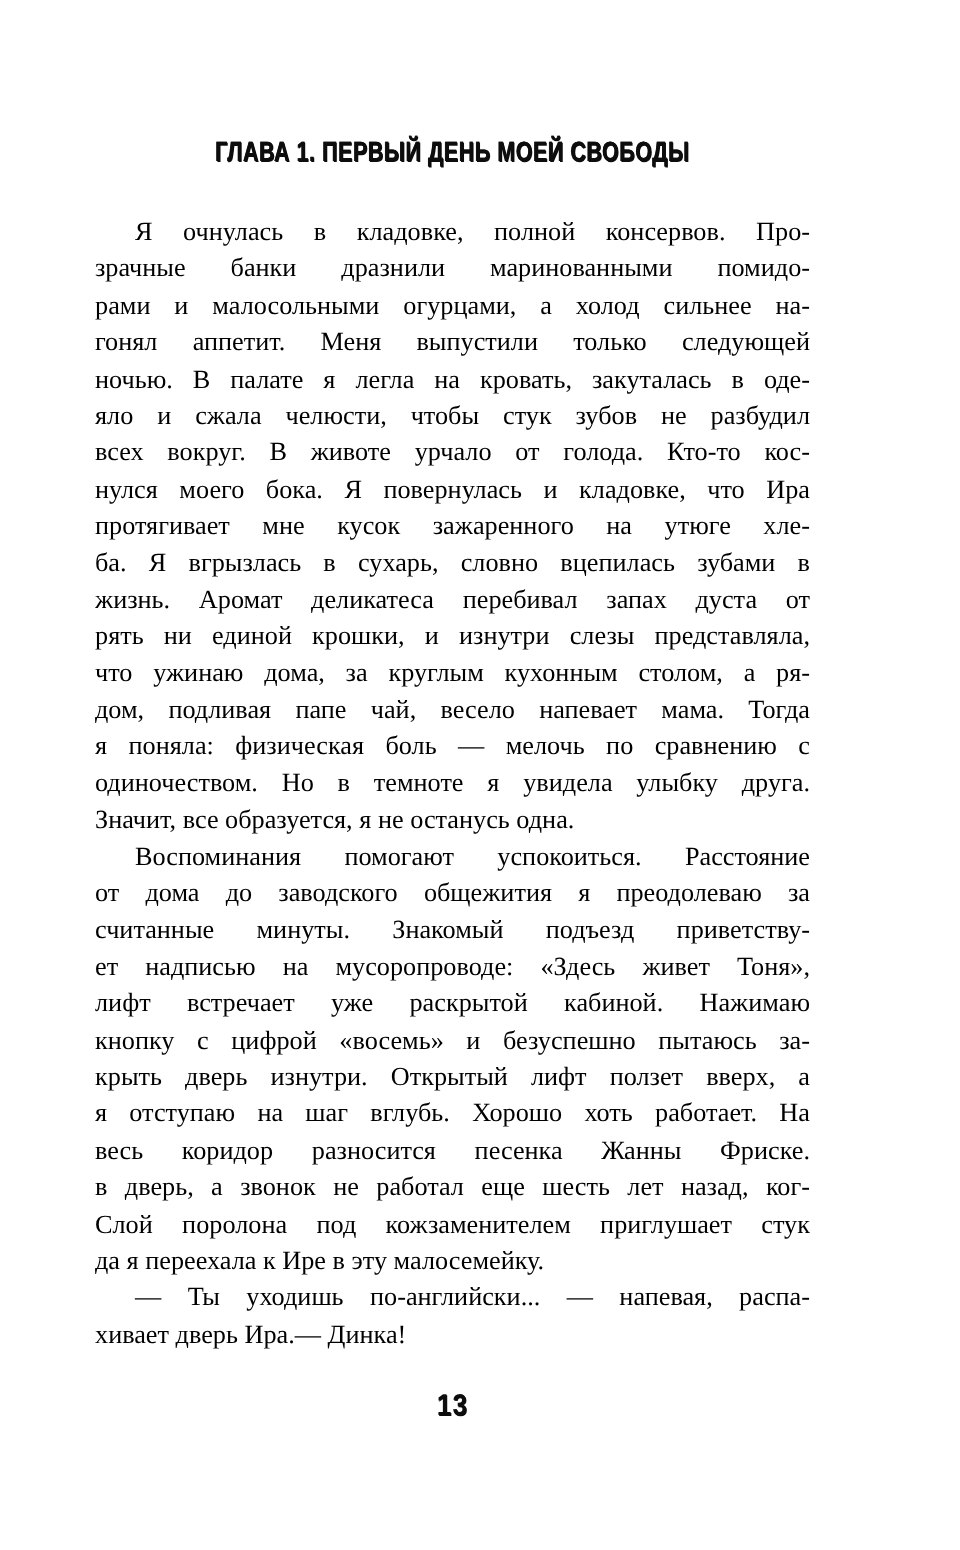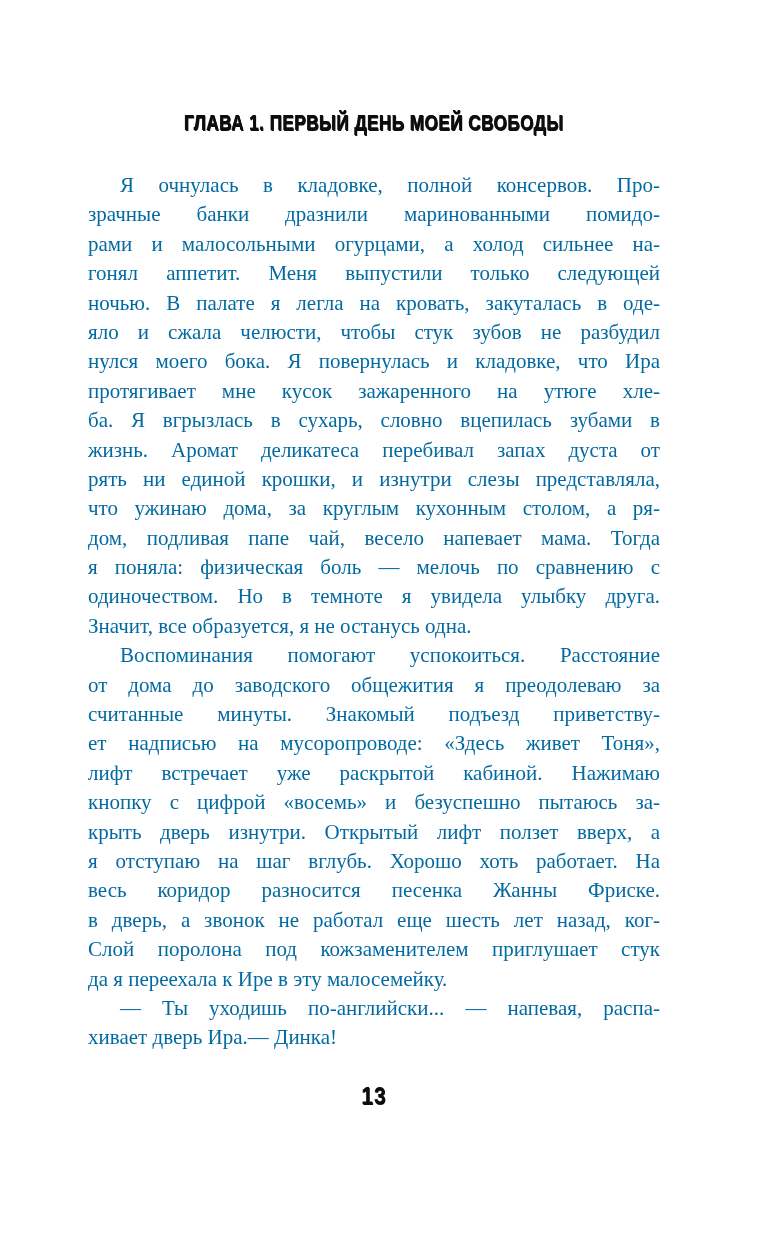--- a/index.html
+++ b/index.html
@@ -9,21 +9,21 @@
   }
   .book-page {
     position: relative;
     width: 768px;
     height: 1240px;
     background: #ffffff;
     overflow: hidden;
   }
   .content {
     position: absolute;
-    left: 88px;
+    left: 76px;
     top: 106px;
     width: 572px;
   }
   .chapter-title {
     height: 32px;
     line-height: 32px;
     text-align: center;
     font-family: "Liberation Sans", sans-serif;
     font-weight: 700;
     font-size: 20px;
@@ -33,21 +33,21 @@
     transform-origin: 50% 50%;
     white-space: nowrap;
     
     text-shadow: 0.6px 0.6px 0 #0d0d0d, -0.4px 0.3px 0 #222;
   }
   .body-text {
     margin-top: 33px;
     font-family: "Liberation Serif", serif;
     font-size: 21px;
     line-height: 29.4px;
-    color: #0369a1;
+    color: #000000;
   }
   .paragraph { margin: 0; }
   .line {
     height: 29.4px;
     overflow: hidden;
     text-align: justify;
     text-align-last: justify;
     white-space: normal;
   }
   .line.indent { text-indent: 32px; }
@@ -75,20 +75,21 @@
     <div class="chapter-title">ГЛАВА 1. ПЕРВЫЙ ДЕНЬ МОЕЙ СВОБОДЫ</div>
 
     <div class="body-text">
         <div class="paragraph">
           <div class="line indent">Я очнулась в кладовке, полной консервов. Про-</div>
           <div class="line">зрачные банки дразнили маринованными помидо-</div>
           <div class="line">рами и малосольными огурцами, а холод сильнее на-</div>
           <div class="line">гонял аппетит. Меня выпустили только следующей</div>
           <div class="line">ночью. В палате я легла на кровать, закуталась в оде-</div>
           <div class="line">яло и сжала челюсти, чтобы стук зубов не разбудил</div>
+          <div class="line">всех вокруг. В животе урчало от голода. Кто-то кос-</div>
           <div class="line">нулся моего бока. Я повернулась и кладовке, что Ира</div>
           <div class="line">протягивает мне кусок зажаренного на утюге хле-</div>
           <div class="line">ба. Я вгрызлась в сухарь, словно вцепилась зубами в</div>
           <div class="line">жизнь. Аромат деликатеса перебивал запах дуста от</div>
           <div class="line">рять ни единой крошки, и изнутри слезы представляла,</div>
           <div class="line">что ужинаю дома, за круглым кухонным столом, а ря-</div>
           <div class="line">дом, подливая папе чай, весело напевает мама. Тогда</div>
           <div class="line">я поняла: физическая боль — мелочь по сравнению с</div>
           <div class="line">одиночеством. Но в темноте я увидела улыбку друга.</div>
           <div class="line last">Значит, все образуется, я не останусь одна.</div>

